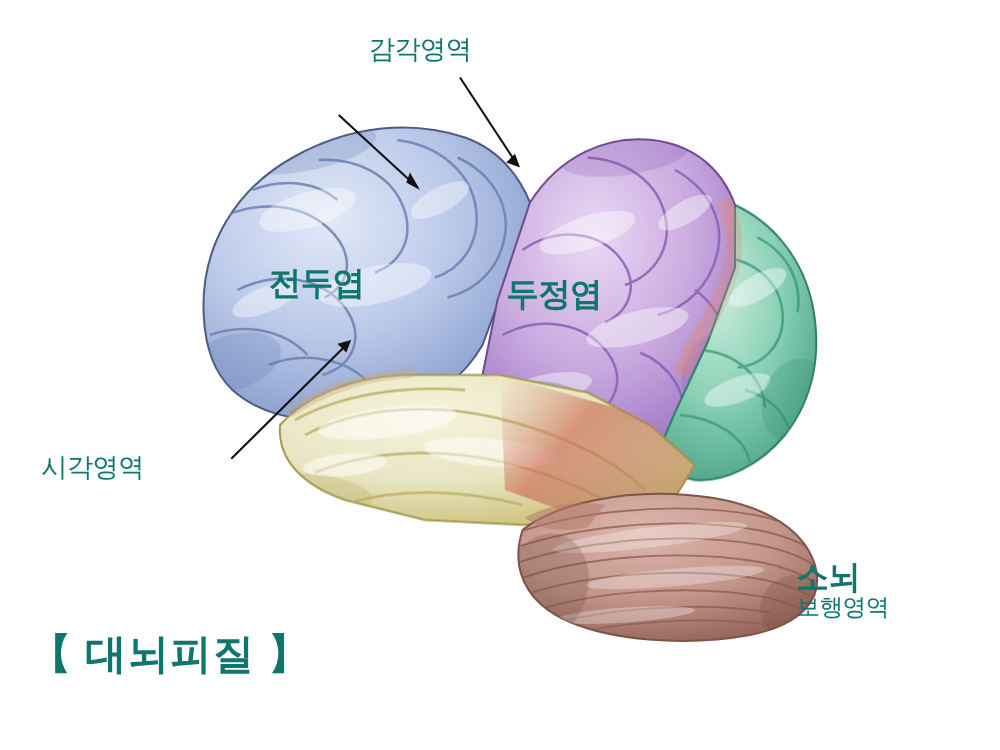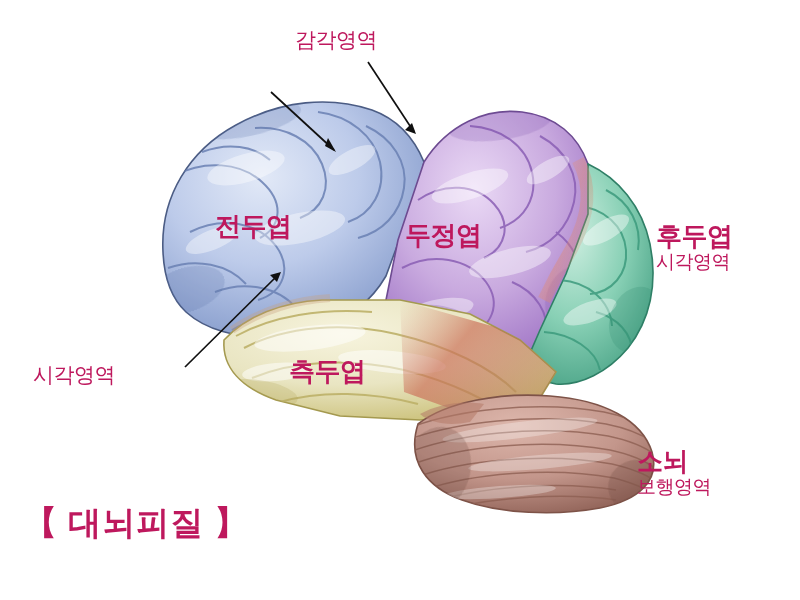--- a/index.html
+++ b/index.html
@@ -18,21 +18,21 @@
   }
   #brain-figure {
     position: absolute;
     left: 0;
     top: 0;
     width: 800px;
     height: 600px;
   }
   .label {
     position: absolute;
-    color: #be185d;
+    color: #0f766e;
     font-family: "Liberation Sans", "DejaVu Sans", sans-serif;
     font-weight: 700;
     white-space: nowrap;
     line-height: 1.12;
     letter-spacing: -0.5px;
   }
   .callout {
     font-size: 21px;
     font-weight: 400;
   }
@@ -274,26 +274,21 @@
     </g>
   </svg>
 
 
   <div class="label callout" style="left:295px; top:28px;">감각영역</div>
 
   <div class="label lobe" style="left:215px; top:212px;">전두엽</div>
 
   <div class="label lobe" style="left:405px; top:221px;">두정엽</div>
 
-  <div class="label stack" style="left:656px; top:222px;">
-    <span class="l1 lobe">후두엽</span>
-    <span class="l2 sub">시각영역</span>
-  </div>
-
-  <div class="label lobe" style="left:289px; top:357px;">측두엽</div>
+
 
   <div class="label stack" style="left:33px; top:363px;">
     <span class="l1 callout">시각영역</span>
   </div>
 
   <div class="label stack" style="left:637px; top:447px;">
     <span class="l1 lobe">소뇌</span>
     <span class="l2 sub">보행영역</span>
   </div>
 

